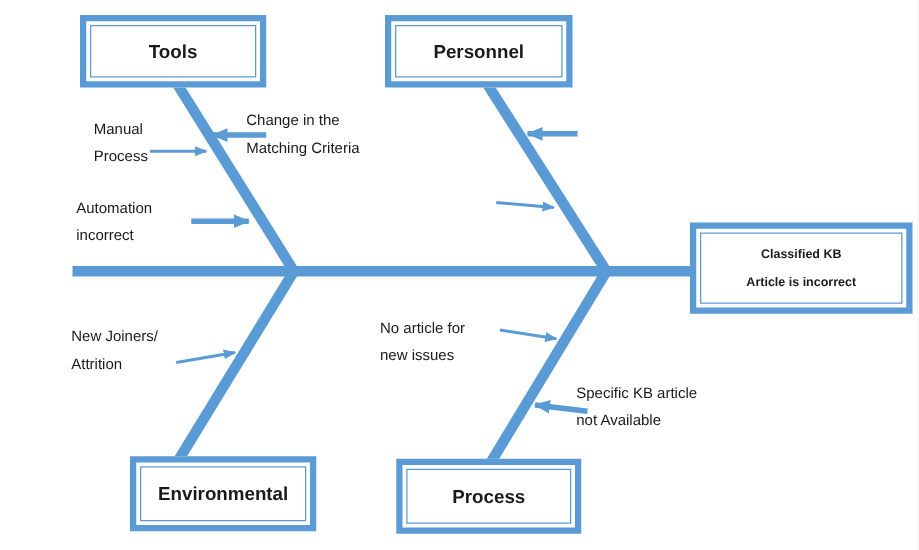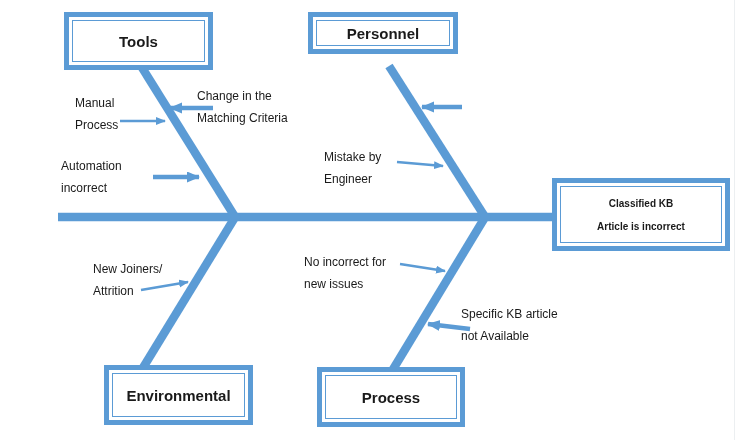--- a/index.html
+++ b/index.html
@@ -94,21 +94,21 @@
     <line class="a-thin" x1="400" y1="264" x2="445" y2="271" marker-end="url(#mk-thin)"></line>
     <line class="a-thick" x1="470" y1="329" x2="428" y2="324" marker-end="url(#mk-thick)"></line>
   </svg>
 
   <div class="cat-box" style="left:64px; top:12px; width:149px; height:58px;">
     <div class="cat-inner">
       <span class="cat-label">Tools</span>
     </div>
   </div>
 
-  <div class="cat-box" style="left:308px; top:12px; width:150px; height:42px;">
+  <div class="cat-box" style="left:308px; top:12px; width:150px; height:58px;">
     <div class="cat-inner">
       <span class="cat-label">Personnel</span>
     </div>
   </div>
 
   <div class="cat-box" style="left:64px; top:365px; width:149px; height:60px;margin-left:40px;">
     <div class="cat-inner">
       <span class="cat-label">Environmental</span>
     </div>
   </div>
@@ -129,26 +129,24 @@
   <div class="cause" style="left:75px; top:92px;">Manual
 Process</div>
 
   <div class="cause" style="left:61px; top:155px;">Automation
 incorrect</div>
 
   <div class="cause" style="left:197px; top:85px;">Change in the
 Matching Criteria</div>
 
 
-  <div class="cause" style="left:324px; top:146px;">Mistake by
-Engineer</div>
 
-  <div class="cause" style="left:57px; top:258px;margin-left:36px;">New Joiners/
+  <div class="cause" style="left:57px; top:258px;">New Joiners/
 Attrition</div>
 
-  <div class="cause" style="left:304px; top:251px;">No incorrect for
+  <div class="cause" style="left:304px; top:251px;">No article for
 new issues</div>
 
   <div class="cause" style="left:461px; top:303px;">Specific KB article
 not Available</div>
 
   <div class="slide-edge"></div>
 </div>
 
 </body></html>

